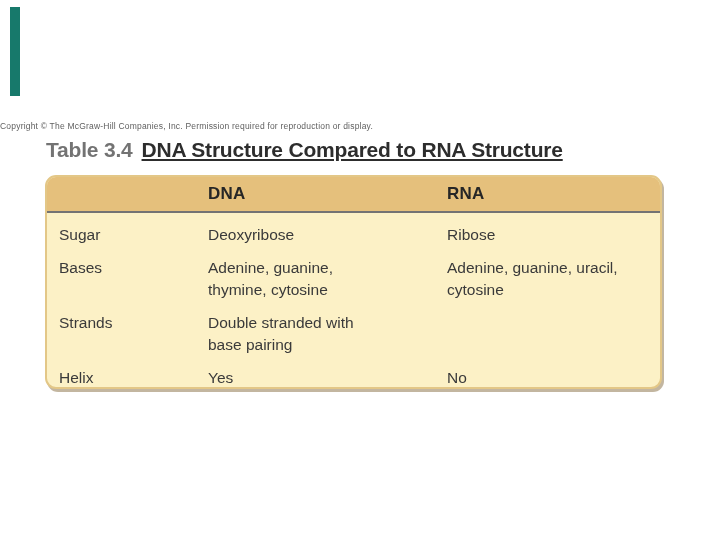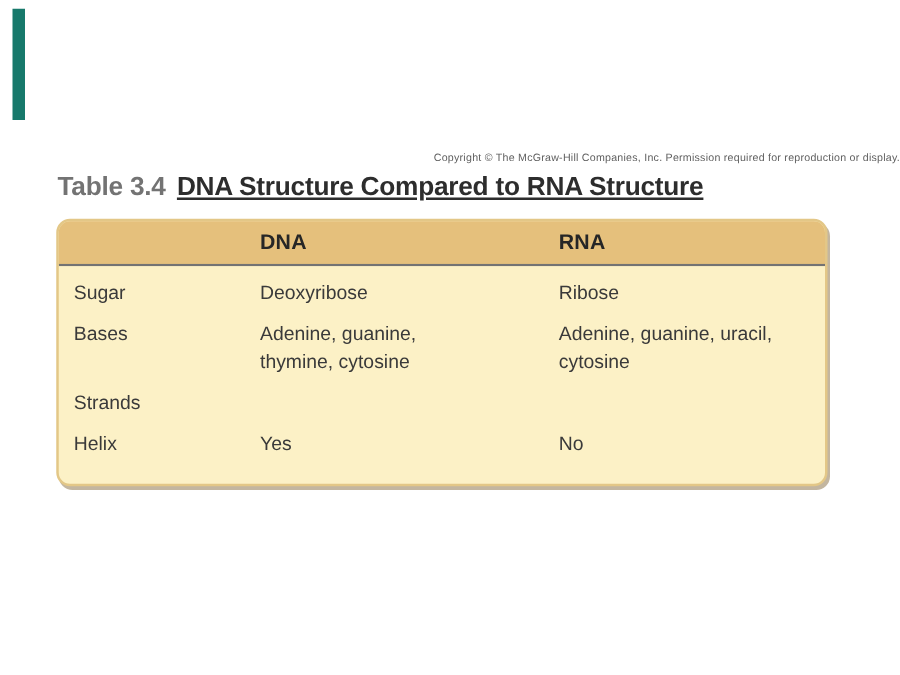--- a/index.html
+++ b/index.html
@@ -20,21 +20,21 @@
     left: 10px;
     top: 7px;
     width: 10px;
     height: 89px;
   }
   .copyright {
     position: absolute;
     left: 0;
     right: 0;
     top: 121px;
-    text-align: right;
+    text-align: left;
     font-size: 8.5px;
     letter-spacing: 0.2px;
     color: #5f5f5f;
   }
   .title {
     position: absolute;
     left: 46px;
     top: 138px;
     width: 660px;
     font-size: 21px;
@@ -116,20 +116,22 @@
       </div>
       <div class="trow">
         <div class="cell">Bases</div>
         <div class="cell">Adenine, guanine,
 thymine, cytosine</div>
         <div class="cell">Adenine, guanine, uracil,
 cytosine</div>
       </div>
       <div class="trow">
         <div class="cell">Strands</div>
+        <div class="cell">Double stranded with
+base pairing</div>
       </div>
       <div class="trow">
         <div class="cell">Helix</div>
         <div class="cell">Yes</div>
         <div class="cell">No</div>
       </div>
     </div>
   </div>
 
 </div>

